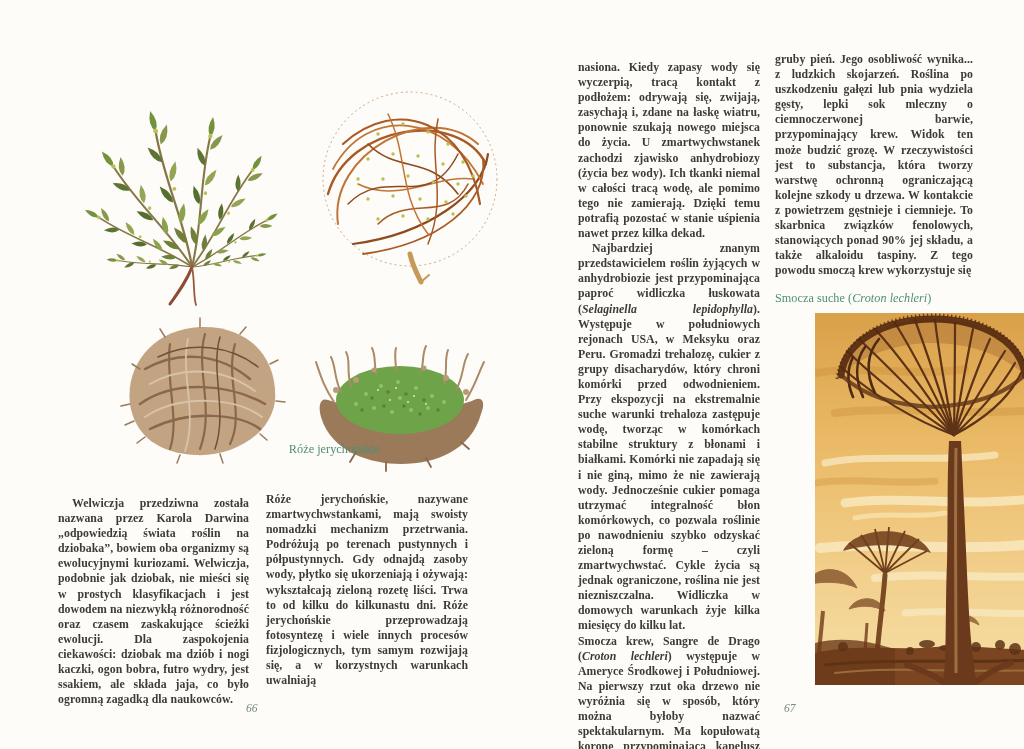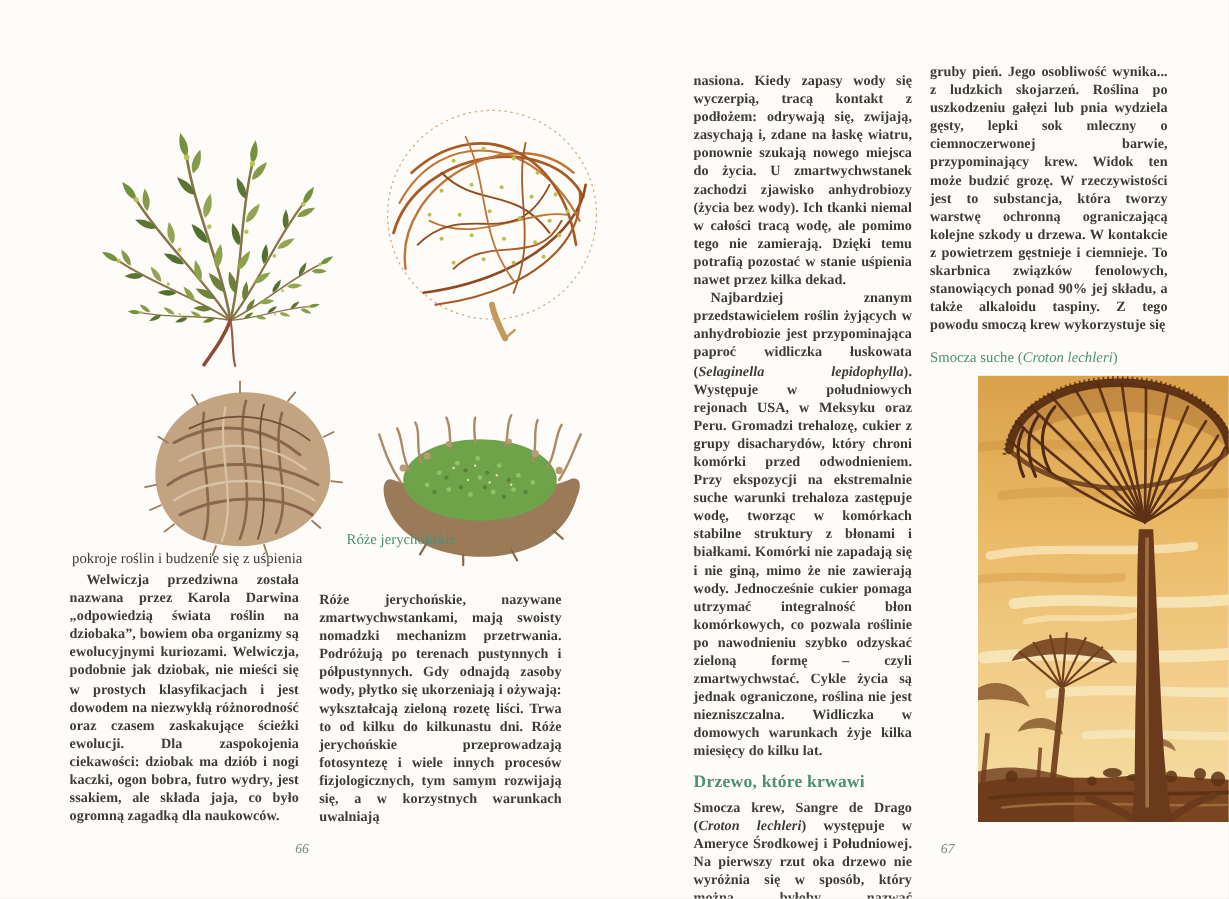--- a/index.html
+++ b/index.html
@@ -202,39 +202,37 @@
           <path d="M60,140 l-6,10"></path>
             <path d="M90,150 l0,9"></path>
             <path d="M130,146 l5,9"></path>
             <path d="M165,130 l8,7"></path>
         </g>
       </svg>
     </figure>
 
     <div class="caption">
       <div class="caption-title">Róże jerychońskie</div>
-      <div class="caption-sub">pokroje roślin i budzenie się z uśpienia</div>
-    </div>
-
-    <div class="col" style="left:58px;top:476px;width:191px;">
+    </div>
+
+    <div class="col" style="left:58px;top:496px;width:191px;">
       <p class="indent">Welwiczja przedziwna została nazwana przez Karola Darwina „odpowiedzią świata roślin na dziobaka”, bowiem oba organizmy są ewolucyjnymi kuriozami. Welwiczja, podobnie jak dziobak, nie mieści się w prostych klasyfikacjach i jest dowodem na niezwykłą różnorodność oraz czasem zaskakujące ścieżki ewolucji. Dla zaspokojenia ciekawości: dziobak ma dziób i nogi kaczki, ogon bobra, futro wydry, jest ssakiem, ale składa jaja, co było ogromną zagadką dla naukowców.</p>
     </div>
     <div class="col" style="left:266px;top:492px;width:202px;">
       <p>Róże jerychońskie, nazywane zmartwychwstankami, mają swoisty nomadzki mechanizm przetrwania. Podróżują po terenach pustynnych i półpustynnych. Gdy odnajdą zasoby wody, płytko się ukorzeniają i ożywają: wykształcają zieloną rozetę liści. Trwa to od kilku do kilkunastu dni. Róże jerychońskie przeprowadzają fotosyntezę i wiele innych procesów fizjologicznych, tym samym rozwijają się, a w korzystnych warunkach uwalniają</p>
     </div>
 
     <div class="pagenum pn-left">66</div>
   </section>
 
   <section>
 
     <div class="col" style="left:578px;top:60px;width:182px;">
       <p>nasiona. Kiedy zapasy wody się wyczerpią, tracą kontakt z podłożem: odrywają się, zwijają, zasychają i, zdane na łaskę wiatru, ponownie szukają nowego miejsca do życia. U zmartwychwstanek zachodzi zjawisko anhydrobiozy (życia bez wody). Ich tkanki niemal w całości tracą wodę, ale pomimo tego nie zamierają. Dzięki temu potrafią pozostać w stanie uśpienia nawet przez kilka dekad.</p>
       <p class="indent"><span>Najbardziej znanym przedstawicielem roślin żyjących w anhydrobiozie jest przypominająca paproć widliczka łuskowata (</span><i>Selaginella lepidophylla</i><span>). Występuje w południowych rejonach USA, w Meksyku oraz Peru. Gromadzi trehalozę, cukier z grupy disacharydów, który chroni komórki przed odwodnieniem. Przy ekspozycji na ekstremalnie suche warunki trehaloza zastępuje wodę, tworząc w komórkach stabilne struktury z błonami i białkami. Komórki nie zapadają się i nie giną, mimo że nie zawierają wody. Jednocześnie cukier pomaga utrzymać integralność błon komórkowych, co pozwala roślinie po nawodnieniu szybko odzyskać zieloną formę – czyli zmartwychwstać. Cykle życia są jednak ograniczone, roślina nie jest niezniszczalna. Widliczka w domowych warunkach żyje kilka miesięcy do kilku lat.</span></p>
-      <h2 class="sec">Drzewo, które krwawi</h2>
       <p><span>Smocza krew, Sangre de Drago (</span><i>Croton lechleri</i><span>) występuje w Ameryce Środkowej i Południowej. Na pierwszy rzut oka drzewo nie wyróżnia się w sposób, który można byłoby nazwać spektakularnym. Ma kopułowatą koronę przypominającą kapelusz grzyba i mocno bruzdowany,</span></p>
     </div>
 
     <div class="col" style="left:775px;top:52px;width:198px;">
       <p>gruby pień. Jego osobliwość wynika... z ludzkich skojarzeń. Roślina po uszkodzeniu gałęzi lub pnia wydziela gęsty, lepki sok mleczny o ciemnoczerwonej barwie, przypominający krew. Widok ten może budzić grozę. W rzeczywistości jest to substancja, która tworzy warstwę ochronną ograniczającą kolejne szkody u drzewa. W kontakcie z powietrzem gęstnieje i ciemnieje. To skarbnica związków fenolowych, stanowiących ponad 90% jej składu, a także alkaloidu taspiny. Z tego powodu smoczą krew wykorzystuje się</p>
       <div class="caption2"><span>Smocza suche (</span><i>Croton lechleri</i><span>)</span></div>
 
       <figure class="fig painting-wrap" style="position:static;">
         <svg width="238" height="372" viewBox="0 0 238 372">
           <defs>

